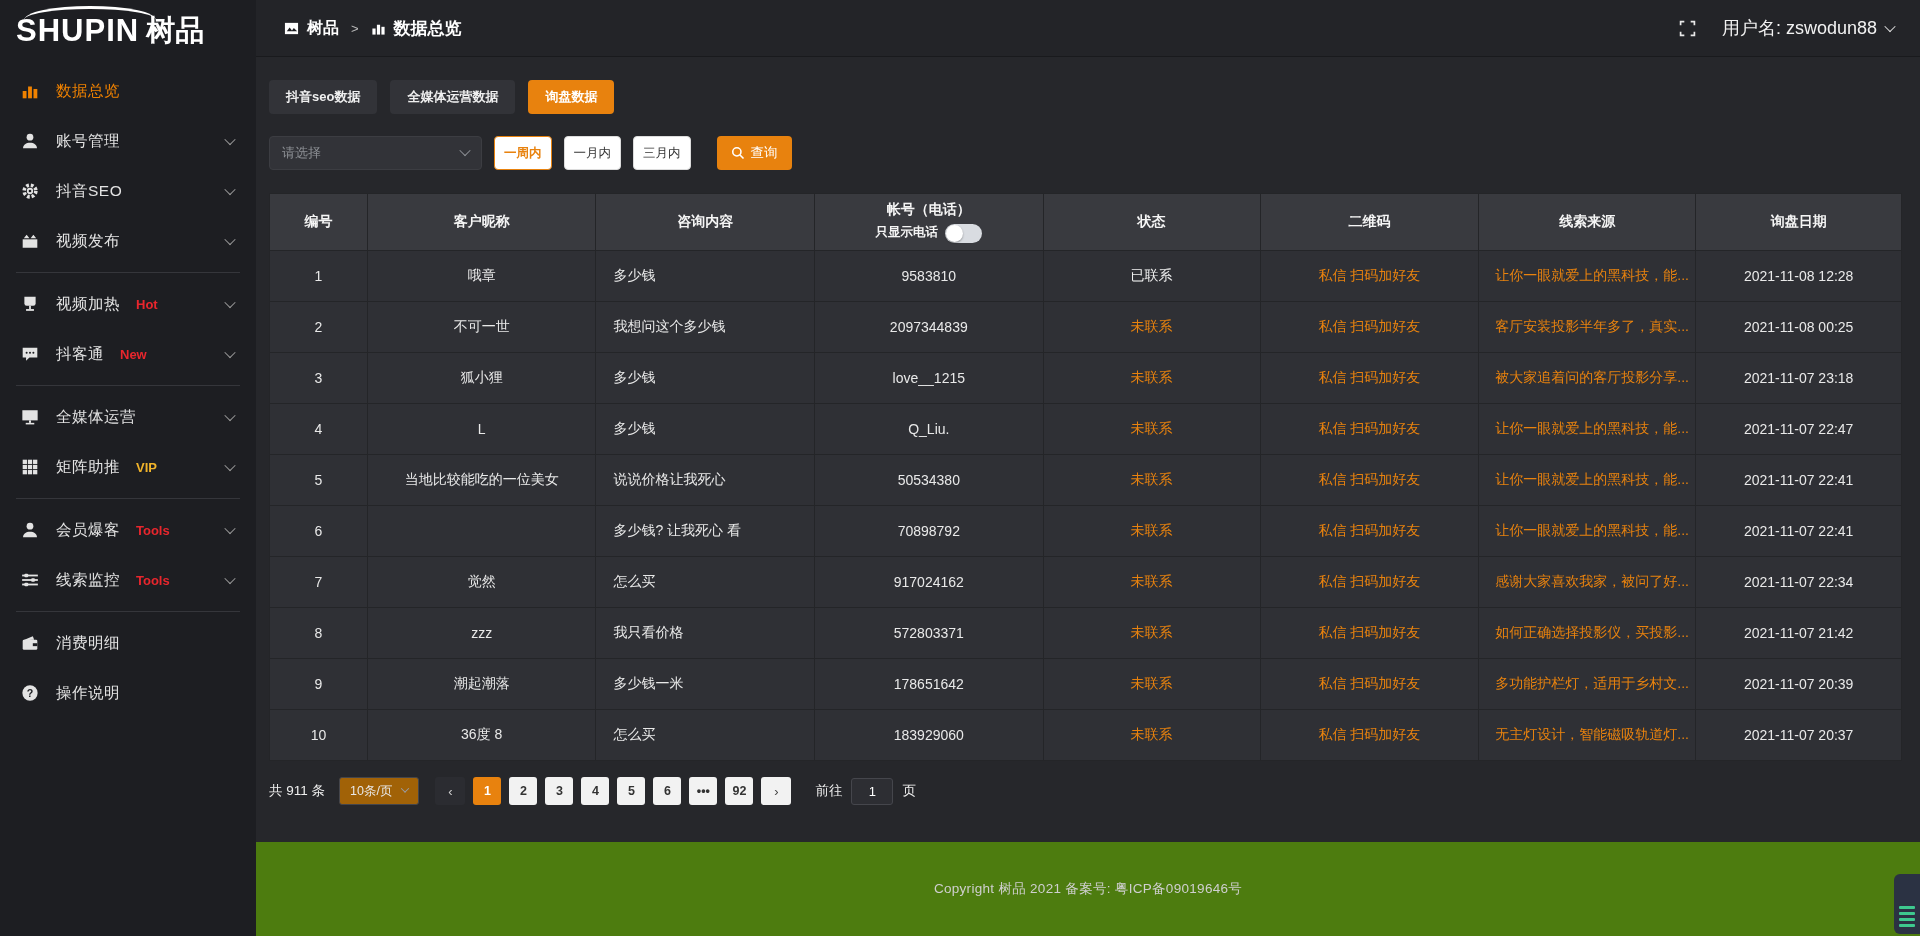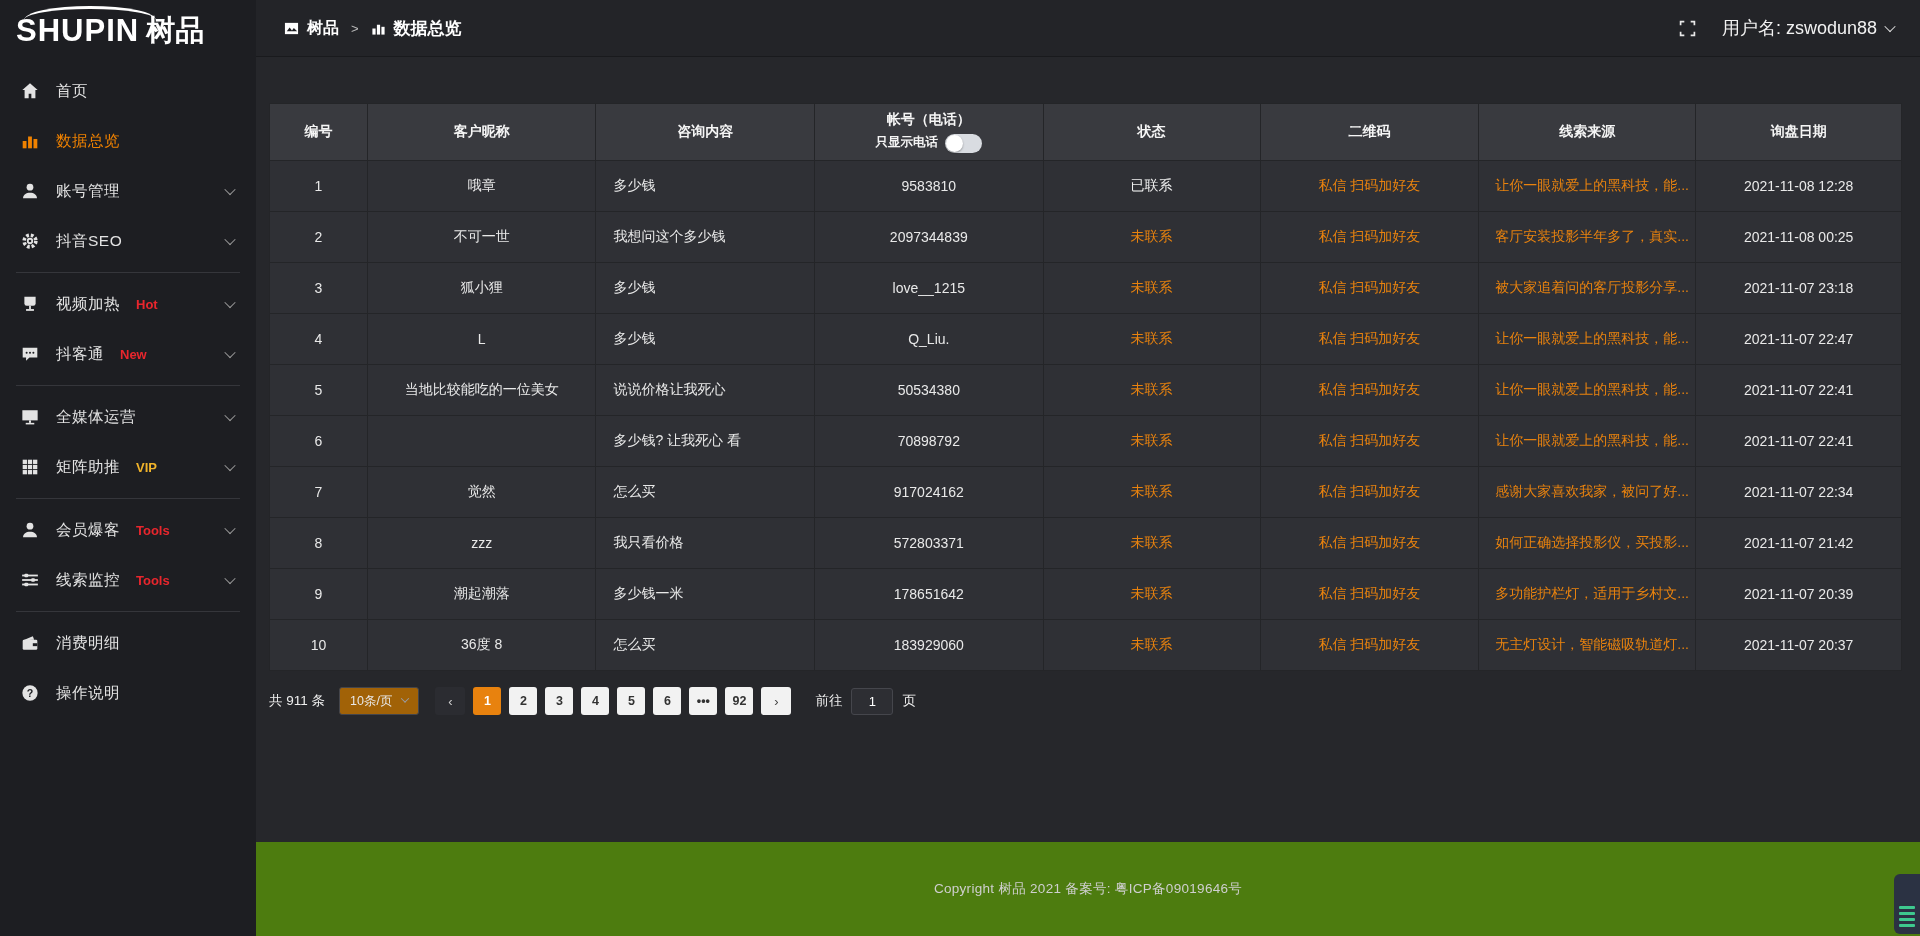--- a/index.html
+++ b/index.html
@@ -105,28 +105,20 @@
 <body>
 
 <aside class="sidebar">
   <div class="logo">
     <span class="logo-arc"></span>
     <span class="logo-en">SHUPIN</span>
     <span class="logo-cn">树品</span>
   </div>
   <nav class="menu">
 
-    <div class="s-item">
-      <span class="s-ico">
-        <svg viewBox="0 0 16 16">
-            <path d="M8 1.2 1.2 7.2h2v7.3h3.6v-4h2.4v4h3.6V7.2h2z" fill="currentColor"></path>
-          </svg>
-        </span>
-      <span class="s-label">首页</span>
-    </div>
 
     <div class="s-item active">
       <span class="s-ico">
         <svg viewBox="0 0 16 16">
             <rect x="1.5" y="8" width="3.4" height="6.5" fill="currentColor"></rect>
             <rect x="6.3" y="4" width="3.4" height="10.5" fill="currentColor"></rect>
             <rect x="11.1" y="6.2" width="3.4" height="8.3" fill="currentColor"></rect>
           </svg>
         </span>
       <span class="s-label">数据总览</span>
@@ -147,20 +139,30 @@
       <span class="s-ico">
         <svg viewBox="0 0 16 16">
             <circle cx="8" cy="8" r="5.2" fill="none" stroke="currentColor" stroke-width="3.2" stroke-dasharray="2.4 1.7"></circle>
             <circle cx="8" cy="8" r="2" fill="none" stroke="currentColor" stroke-width="1.6"></circle>
           </svg>
         </span>
       <span class="s-label">抖音SEO</span>
       <span class="chev"></span>
     </div>
 
+    <div class="s-item">
+      <span class="s-ico">
+        <svg viewBox="0 0 16 16">
+            <path d="M1.5 6.5h13v7.5h-13z" fill="currentColor"></path>
+            <path d="M2.5 5.5 5 2.5l2.5 3zM8.5 5.5 11 2.5l2.5 3z" fill="currentColor"></path>
+          </svg>
+        </span>
+      <span class="s-label">视频发布</span>
+      <span class="chev"></span>
+    </div>
 
     <div class="s-divider"></div>
 
     <div class="s-item">
       <span class="s-ico">
         <svg viewBox="0 0 16 16">
             <path d="M3 1.5h10v6a2 2 0 0 1-2 2H5a2 2 0 0 1-2-2z" fill="currentColor"></path>
             <rect x="7.2" y="9.5" width="1.6" height="3" fill="currentColor"></rect>
             <rect x="4.5" y="12.5" width="7" height="1.6" fill="currentColor"></rect>
           </svg>
@@ -308,21 +310,42 @@
         </span>
       <span class="user">
         <span>用户名: zswodun88</span>
         <span class="chev"></span>
       </span>
     </div>
   </header>
 
   <main class="main">
 
-
+    <div class="tabs">
+      <button class="tab">抖音seo数据</button>
+      <button class="tab">全媒体运营数据</button>
+      <button class="tab active">询盘数据</button>
+    </div>
+
+    <div class="filters">
+      <div class="select">
+        <span>请选择</span>
+        <span class="chev" style="margin-left:auto;"></span>
+      </div>
+      <button class="rangeb active">一周内</button>
+      <button class="rangeb">一月内</button>
+      <button class="rangeb">三月内</button>
+      <button class="searchb">
+        <svg width="14" height="14" viewBox="0 0 16 16" fill="none" stroke="#fff" stroke-width="1.8">
+            <circle cx="6.7" cy="6.7" r="4.7"></circle>
+            <line x1="10.3" y1="10.3" x2="14.3" y2="14.3"></line>
+          </svg>
+        <span>查询</span>
+      </button>
+    </div>
 
     <table>
       <thead>
         <tr>
           <th class="c-id">编号</th>
           <th class="c-nick">客户昵称</th>
           <th class="c-content">咨询内容</th>
           <th class="c-account">
             <div class="acc-head">
               <span>帐号（电话）</span>

